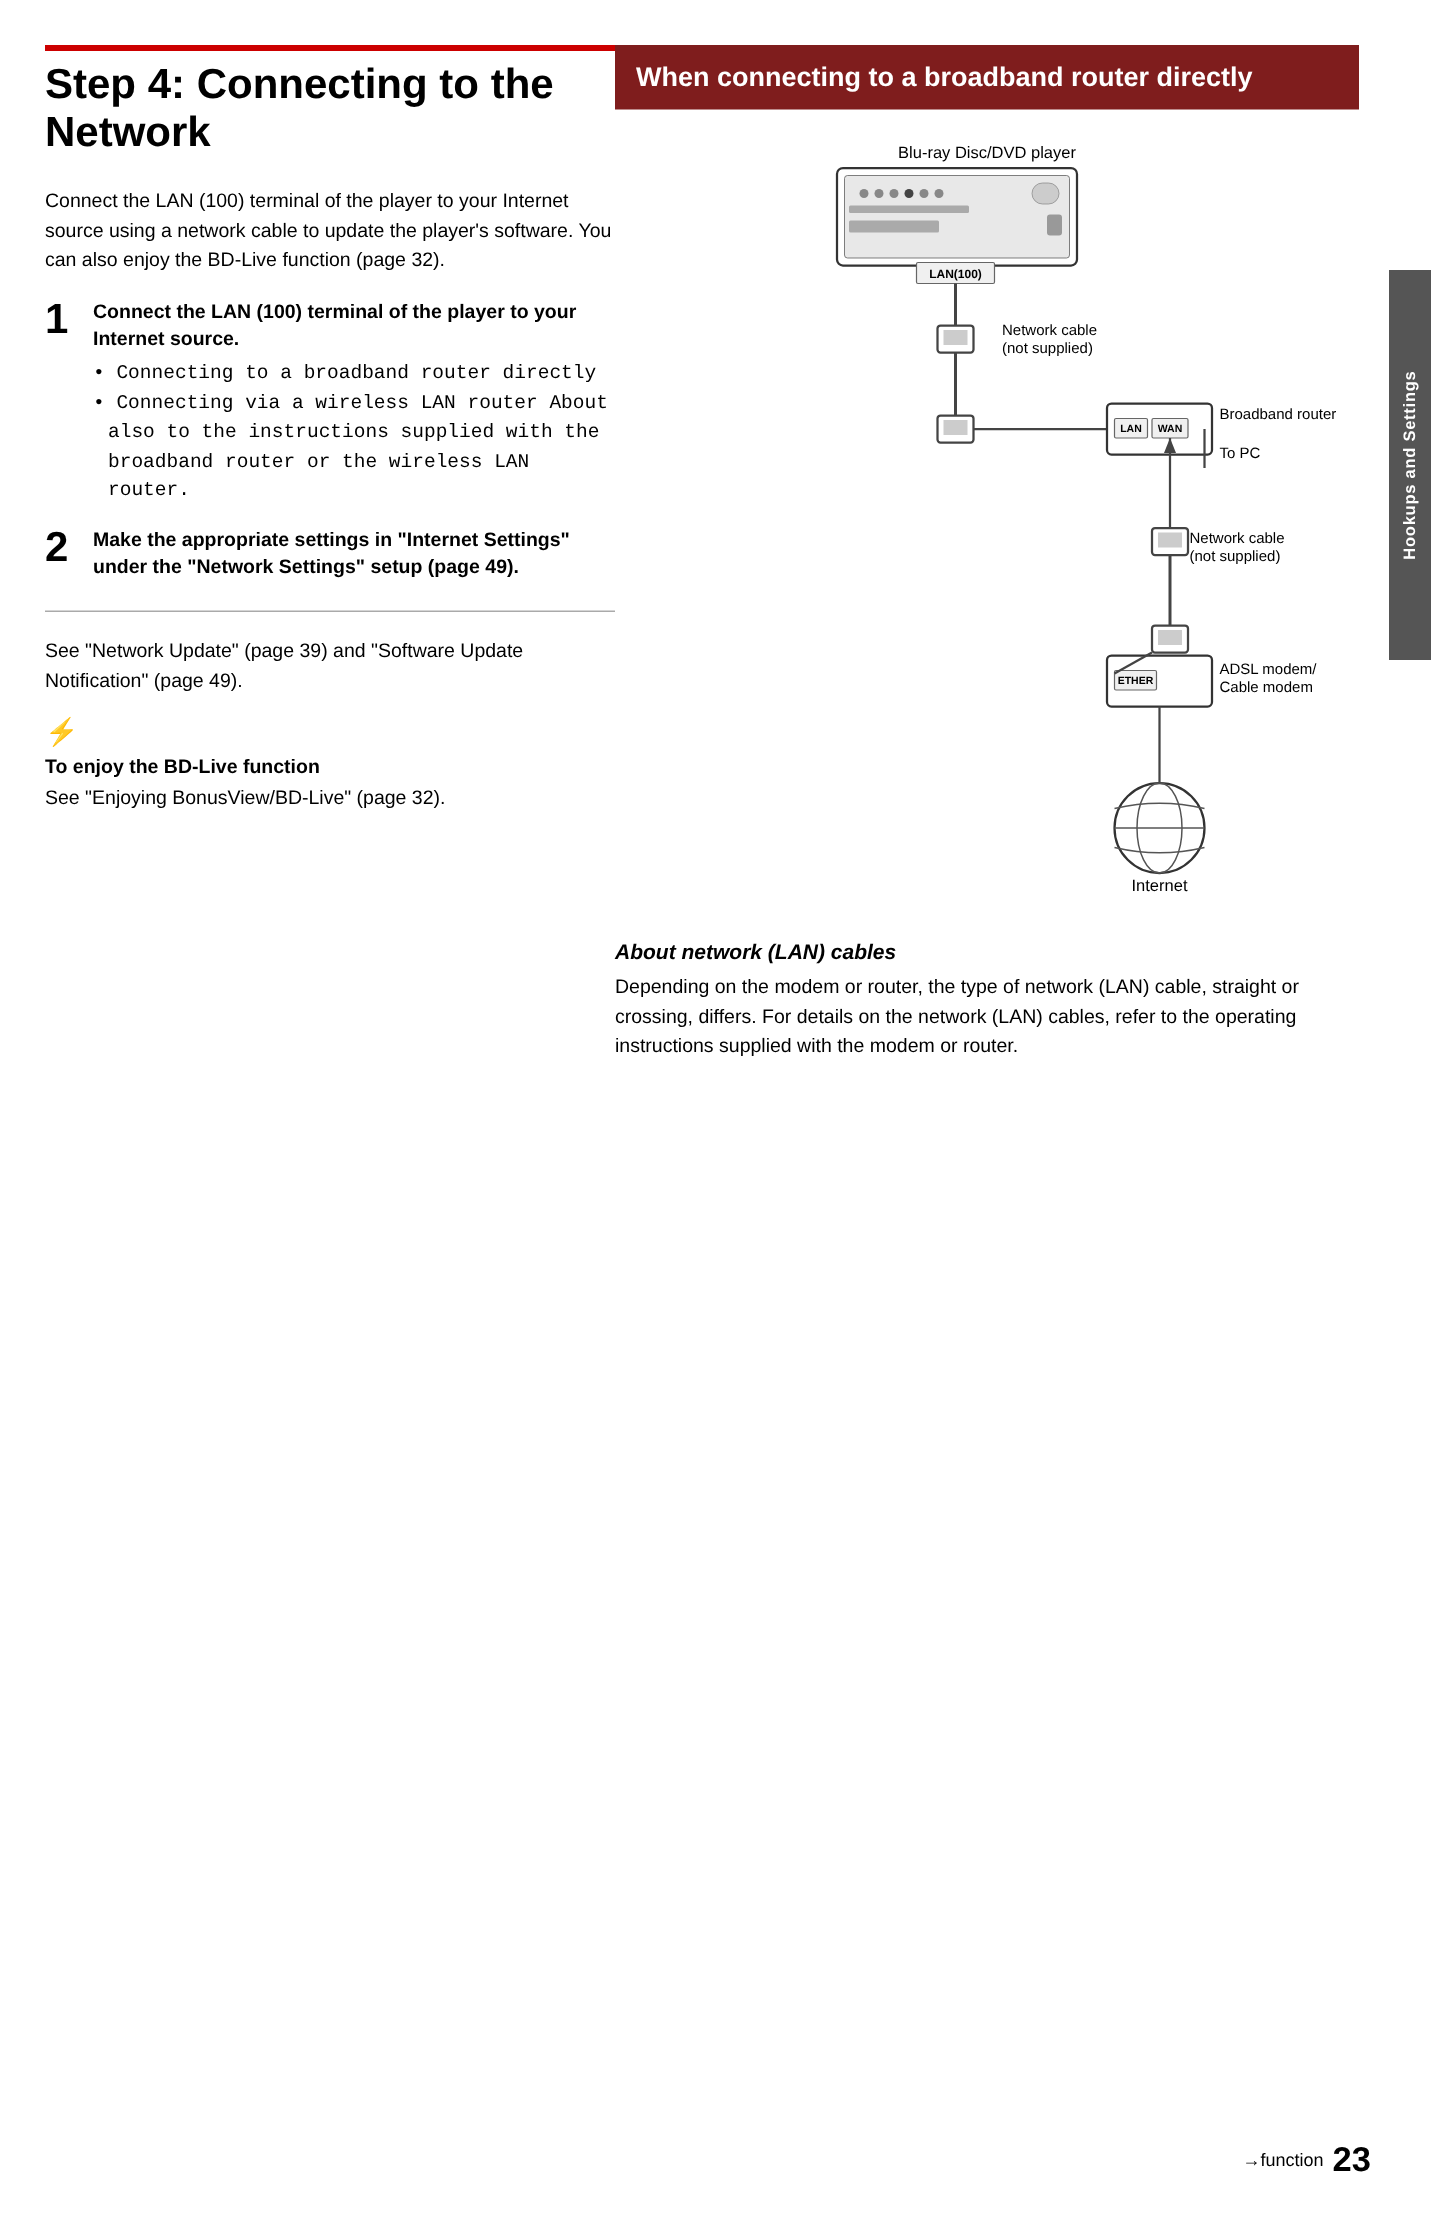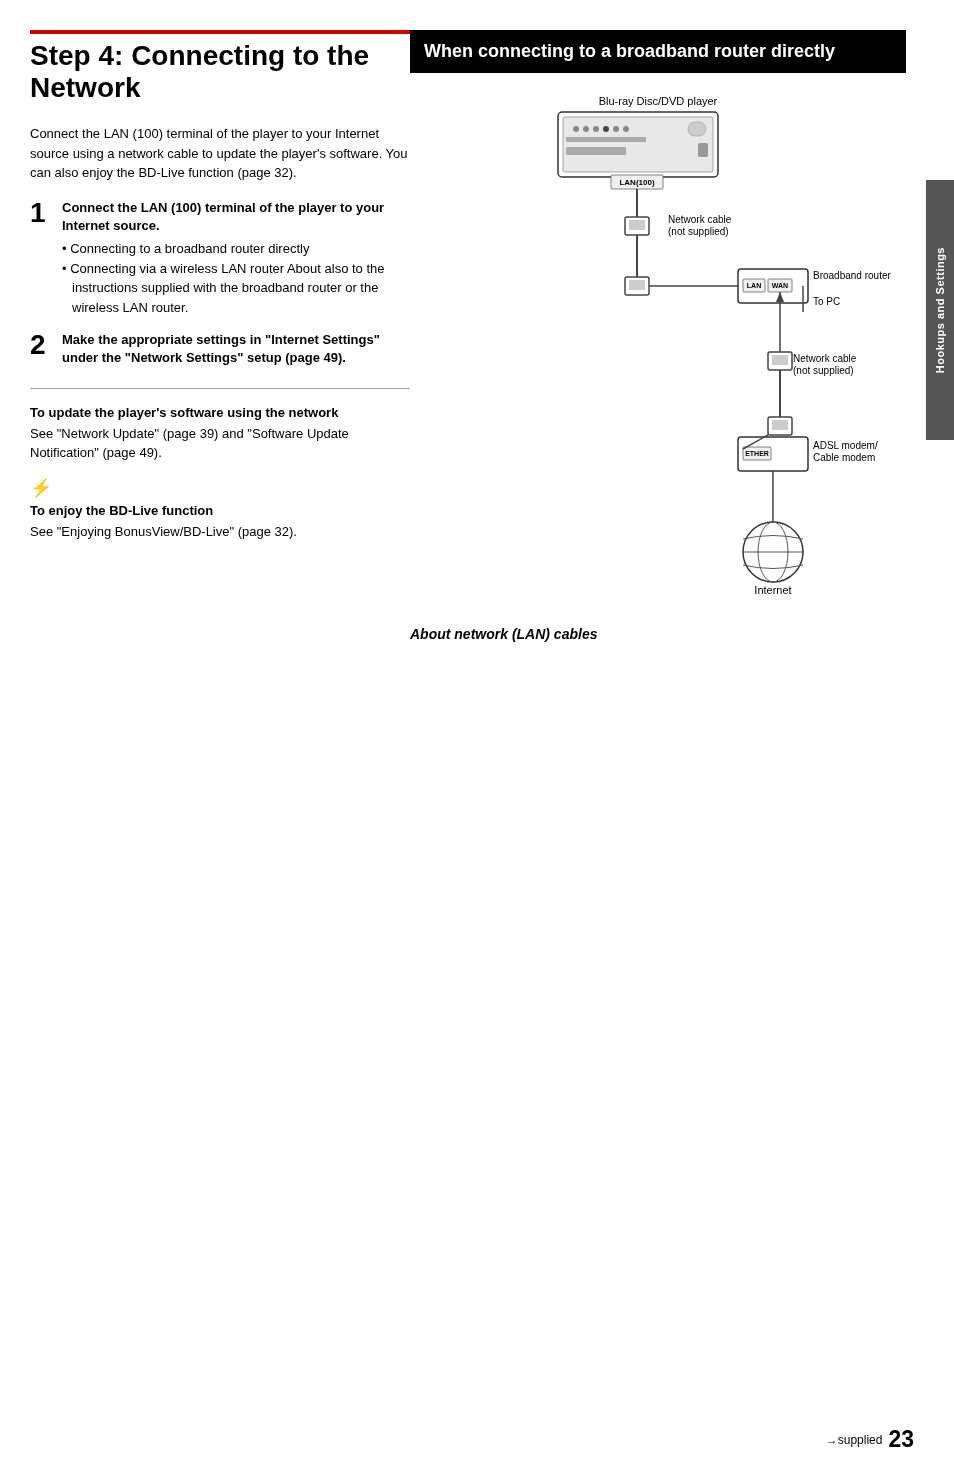--- a/index.html
+++ b/index.html
@@ -119,20 +119,21 @@
       line-height: 1.4;
       margin-bottom: 4px;
     }
     .step-body {
       font-size: 13px;
       line-height: 1.5;
     }
     .bullet-list {
       list-style: none;
       padding: 0;
+      font-family: Liberation Mono, monospace;
     }
     .bullet-list li {
       font-size: 13px;
       line-height: 1.5;
       padding-left: 10px;
       text-indent: -10px;
     }
     .bullet-list li::before {
       content: "• ";
     }
@@ -163,21 +164,21 @@
       display: block;
     }
     .warning-text {
       font-size: 12px;
       line-height: 1.5;
       margin-bottom: 14px;
     }
 
     
     .right-header {
-      background: #000000;
+      background: #7f1d1d;
       color: #fff;
       padding: 10px 14px;
       font-size: 18px;
       font-weight: bold;
       line-height: 1.3;
       margin-bottom: 14px;
     }
 
     
     .diagram-area {
@@ -235,21 +236,20 @@
 
       <div class="step">
         <div class="step-number">2</div>
         <div class="step-content">
           <div class="step-title">Make the appropriate settings in "Internet Settings" under the "Network Settings" setup (page 49).</div>
         </div>
       </div>
 
       <hr class="divider">
 
-      <div class="sub-heading">To update the player's software using the network</div>
       <p class="sub-text">See "Network Update" (page 39) and "Software Update Notification" (page 49).</p>
 
       <span class="warning-icon">⚡</span>
 
       <div class="sub-heading">To enjoy the BD-Live function</div>
       <p class="sub-text">See "Enjoying BonusView/BD-Live" (page 32).</p>
 
     </div>
 
     <div class="right-col">
@@ -338,22 +338,23 @@
           <line x1="285" y1="465" x2="345" y2="465" stroke="#555" stroke-width="1"></line>
           <path d="M285,452 Q315,445 345,452" fill="none" stroke="#555" stroke-width="1"></path>
           <path d="M285,478 Q315,485 345,478" fill="none" stroke="#555" stroke-width="1"></path>
 
           <text x="315" y="507" text-anchor="middle" font-size="11" font-family="Arial">Internet</text>
 
         </svg>
       </div>
 
       <div class="about-heading">About network (LAN) cables</div>
+      <p class="about-text">Depending on the modem or router, the type of network (LAN) cable, straight or crossing, differs. For details on the network (LAN) cables, refer to the operating instructions supplied with the modem or router.</p>
 
     </div>
   </div>
 
   <div class="page-number-area">
-    <span class="arrow-continued">→supplied</span>
+    <span class="arrow-continued">→function</span>
     <span class="page-num">23</span>
   </div>
 
 </div>
 
 </body></html>

